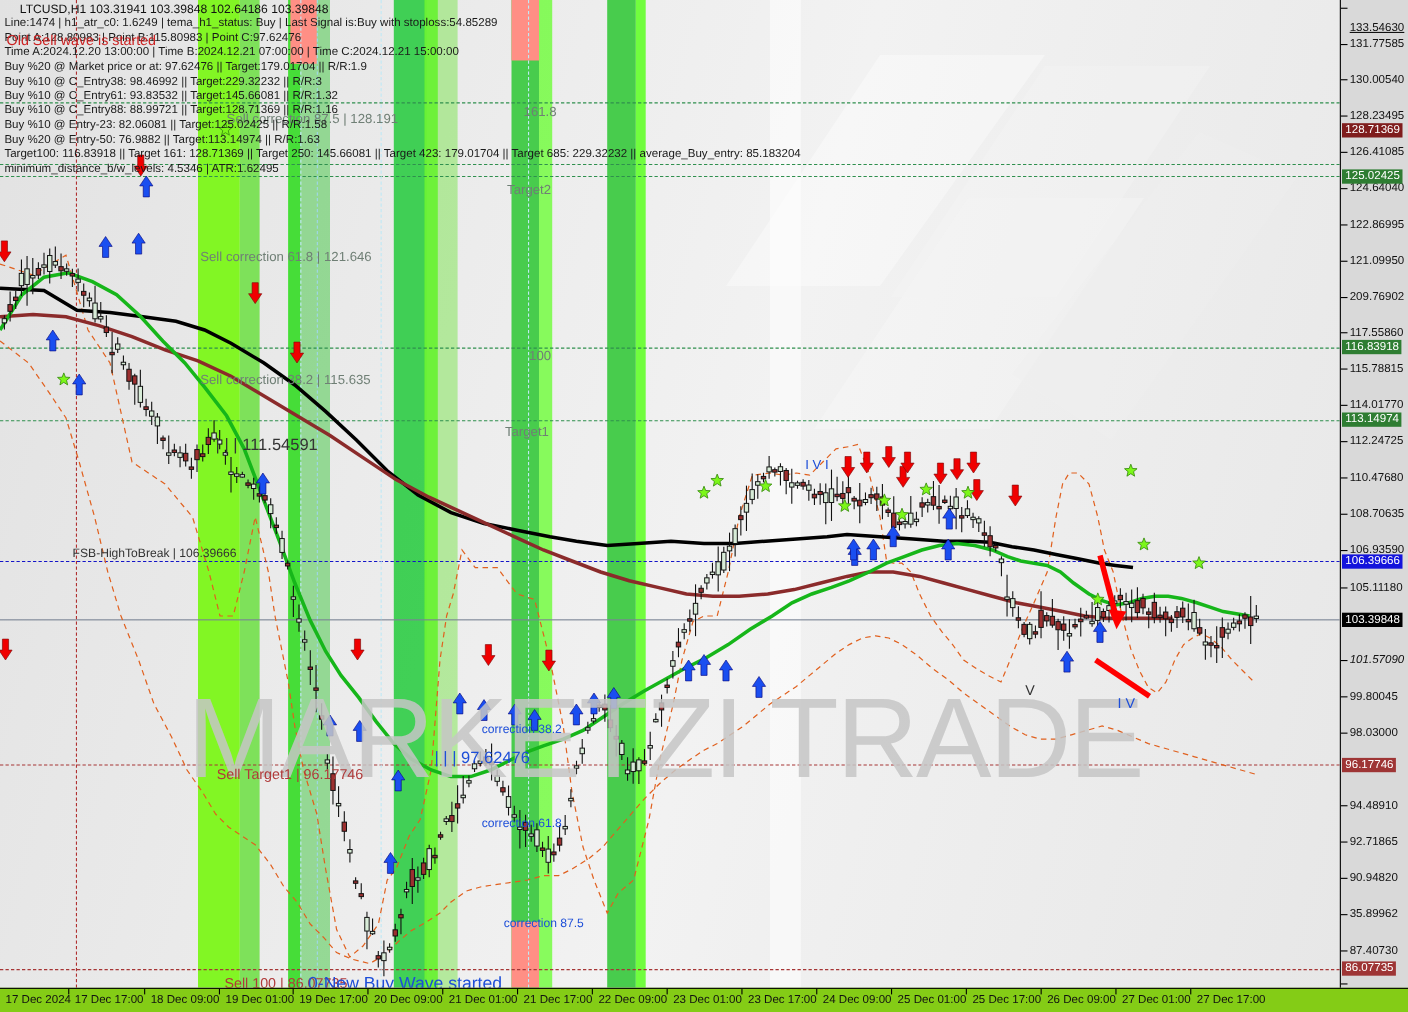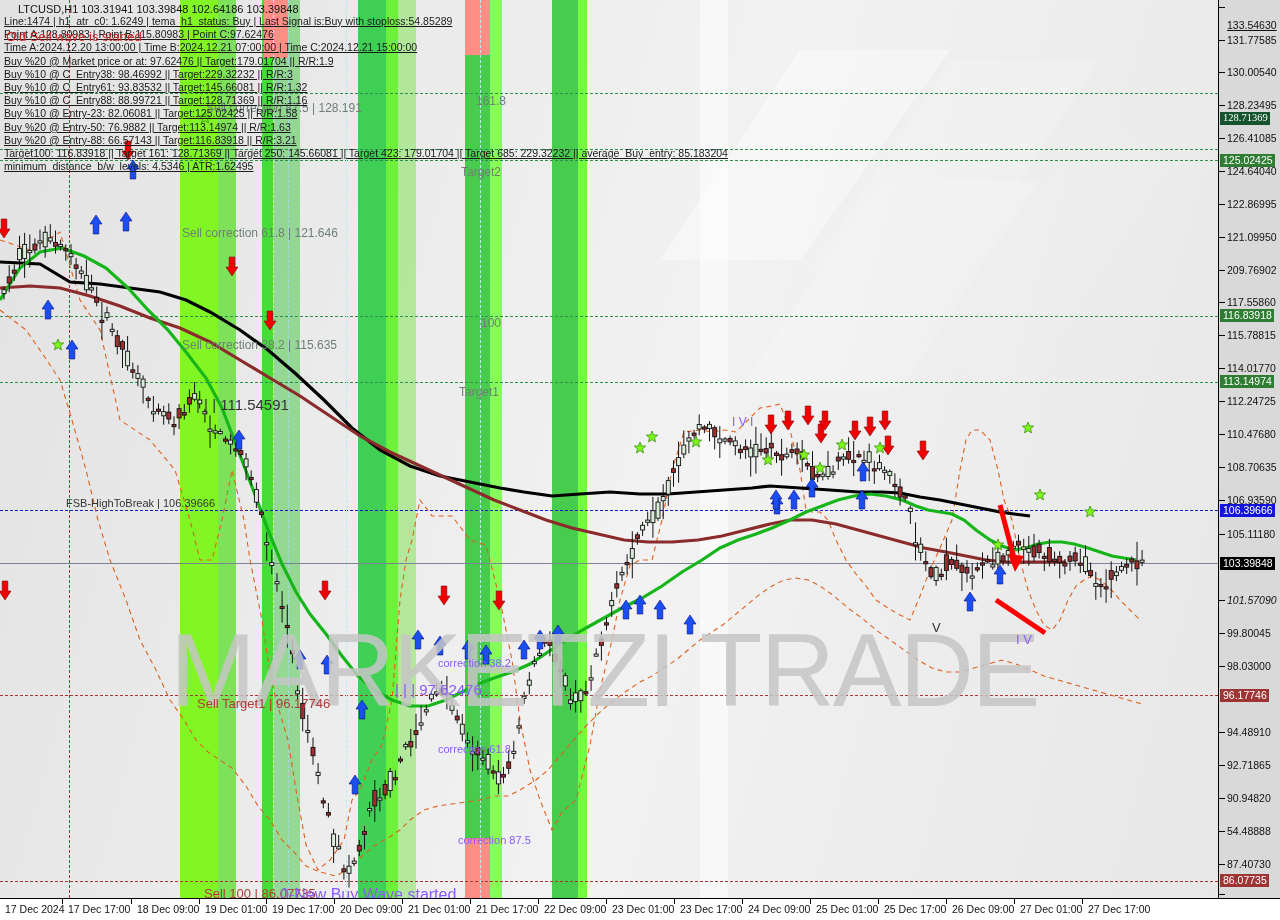--- a/index.html
+++ b/index.html
@@ -26,41 +26,41 @@
   .hdash-red{border-top:1px dashed #a63535;}
   .hline-blue{border-top:1px dashed #1414c8;}
   .hline-grey{border-top:1px solid #7a8494;}
 
   
   .vline{position:absolute;top:0;bottom:0;width:0;}
 
   
   .lbl{position:absolute;white-space:nowrap;font-family:"Liberation Sans",sans-serif;}
   .lbl-grey{color:#6f7f75;}
-  .lbl-blue{color:#8b5cf6;}
+  .lbl-blue{color:#1d4ed8;}
   .lbl-red{color:#b03a3a;}
   .lbl-dark{color:#333;}
 
   
   #hdr{position:absolute;left:4px;top:2px;font-size:10.5px;line-height:13.2px;color:#1a1a1a;z-index:40;}
-  #hdr .row{white-space:nowrap;text-decoration:underline;}
+  #hdr .row{white-space:nowrap;}
   #sym{position:absolute;left:18px;top:3px;font-size:11px;color:#111;white-space:nowrap;z-index:41;}
   #oldsell{position:absolute;left:6px;top:29px;font-size:13px;color:#cc2222;white-space:nowrap;z-index:42;}
 
   
   #scale{position:absolute;left:1218px;top:0;width:62px;height:898px;background:#d9d9d9;
          border-left:1px solid #000;}
   .tick{position:absolute;left:0;width:6px;height:0;border-top:1px solid #000;}
   .plab{position:absolute;left:8px;font-size:10.5px;color:#111;white-space:nowrap;
         font-family:"Liberation Sans",sans-serif;}
   .pbox{position:absolute;left:1px;padding:0 2px 1px 3px;font-size:10.5px;color:#fff;
         white-space:nowrap;font-family:"Liberation Sans",sans-serif;line-height:12px;}
 
   
-  #timeaxis{position:absolute;left:0;top:898px;width:1280px;height:22px;background:#ffffff;
+  #timeaxis{position:absolute;left:0;top:898px;width:1280px;height:22px;background:#84cc16;
             border-top:1px solid #000;}
   .tlab{position:absolute;top:4px;font-size:10.5px;color:#111;white-space:nowrap;
         font-family:"Liberation Sans",sans-serif;}
   .ttick{position:absolute;top:0;width:0;height:5px;border-left:1px solid #000;}
   svg.ov{position:absolute;left:0;top:0;width:1218px;height:898px;overflow:visible;}
 </style>
 </head>
 <body>
 
 <div id="root">
@@ -662,21 +662,20 @@
     <div id="hdr">
         <div class="row" style="margin-top: 13px;">Line:1474 | h1_atr_c0: 1.6249 | tema_h1_status: Buy | Last Signal is:Buy with stoploss:54.85289</div>
         <div class="row">Point A:128.80983 | Point B:115.80983 | Point C:97.62476</div>
         <div class="row">Time A:2024.12.20 13:00:00 | Time B:2024.12.21 07:00:00 | Time C:2024.12.21 15:00:00</div>
         <div class="row">Buy %20 @ Market price or at: 97.62476 || Target:179.01704 || R/R:1.9</div>
         <div class="row">Buy %10 @ C_Entry38: 98.46992 || Target:229.32232 || R/R:3</div>
         <div class="row">Buy %10 @ C_Entry61: 93.83532 || Target:145.66081 || R/R:1.32</div>
         <div class="row">Buy %10 @ C_Entry88: 88.99721 || Target:128.71369 || R/R:1.16</div>
         <div class="row">Buy %10 @ Entry-23: 82.06081 || Target:125.02425 || R/R:1.58</div>
         <div class="row">Buy %20 @ Entry-50: 76.9882 || Target:113.14974 || R/R:1.63</div>
-        <div class="row">Buy %20 @ Entry-88: 66.57143 || Target:116.83918 || R/R:3.21</div>
         <div class="row">Target100: 116.83918 || Target 161: 128.71369 || Target 250: 145.66081 || Target 423: 179.01704 || Target 685: 229.32232 || average_Buy_entry: 85.183204</div>
         <div class="row">minimum_distance_b/w_levels: 4.5346 | ATR:1.62495</div>
       </div>
     <div id="oldsell">Old Sell wave is started</div>
   </div>
 
   <div id="scale">
       <div class="tick" style="top: 7px;"></div>
       <div class="plab" style="top: 19px; text-decoration: underline;">133.54630</div>
       <div class="tick" style="top: 40px;"></div>
@@ -717,26 +716,26 @@
       <div class="plab" style="top: 627px;">99.80045</div>
       <div class="tick" style="top: 666px;"></div>
       <div class="plab" style="top: 660px;">98.03000</div>
       <div class="tick" style="top: 732px;"></div>
       <div class="plab" style="top: 726px;">94.48910</div>
       <div class="tick" style="top: 765px;"></div>
       <div class="plab" style="top: 759px;">92.71865</div>
       <div class="tick" style="top: 798px;"></div>
       <div class="plab" style="top: 792px;">90.94820</div>
       <div class="tick" style="top: 831px;"></div>
-      <div class="plab" style="top: 825px;">54.48888</div>
+      <div class="plab" style="top: 825px;">35.89962</div>
       <div class="tick" style="top: 864px;"></div>
       <div class="plab" style="top: 858px;">87.40730</div>
       <div class="tick" style="top: 894px;"></div>
       <div class="plab" style="top: 931px;">85.63685</div>
-      <div class="pbox" style="top: 112px; background: #14532d; font-family: Liberation Serif, serif;">128.71369</div>
+      <div class="pbox" style="top: 112px; background: #7f1d1d;">128.71369</div>
       <div class="pbox" style="top: 154px; background: rgb(46, 125, 50);">125.02425</div>
       <div class="pbox" style="top: 309px; background: rgb(46, 125, 50);">116.83918</div>
       <div class="pbox" style="top: 375px; background: rgb(46, 125, 50);">113.14974</div>
       <div class="pbox" style="top: 504px; background: rgb(20, 20, 220);">106.39666</div>
       <div class="pbox" style="top: 557px; background: rgb(0, 0, 0);">103.39848</div>
       <div class="pbox" style="top: 689px; background: rgb(158, 53, 53);">96.17746</div>
       <div class="pbox" style="top: 874px; background: rgb(158, 53, 53);">86.07735</div>
     </div>
 
   <div id="timeaxis">

